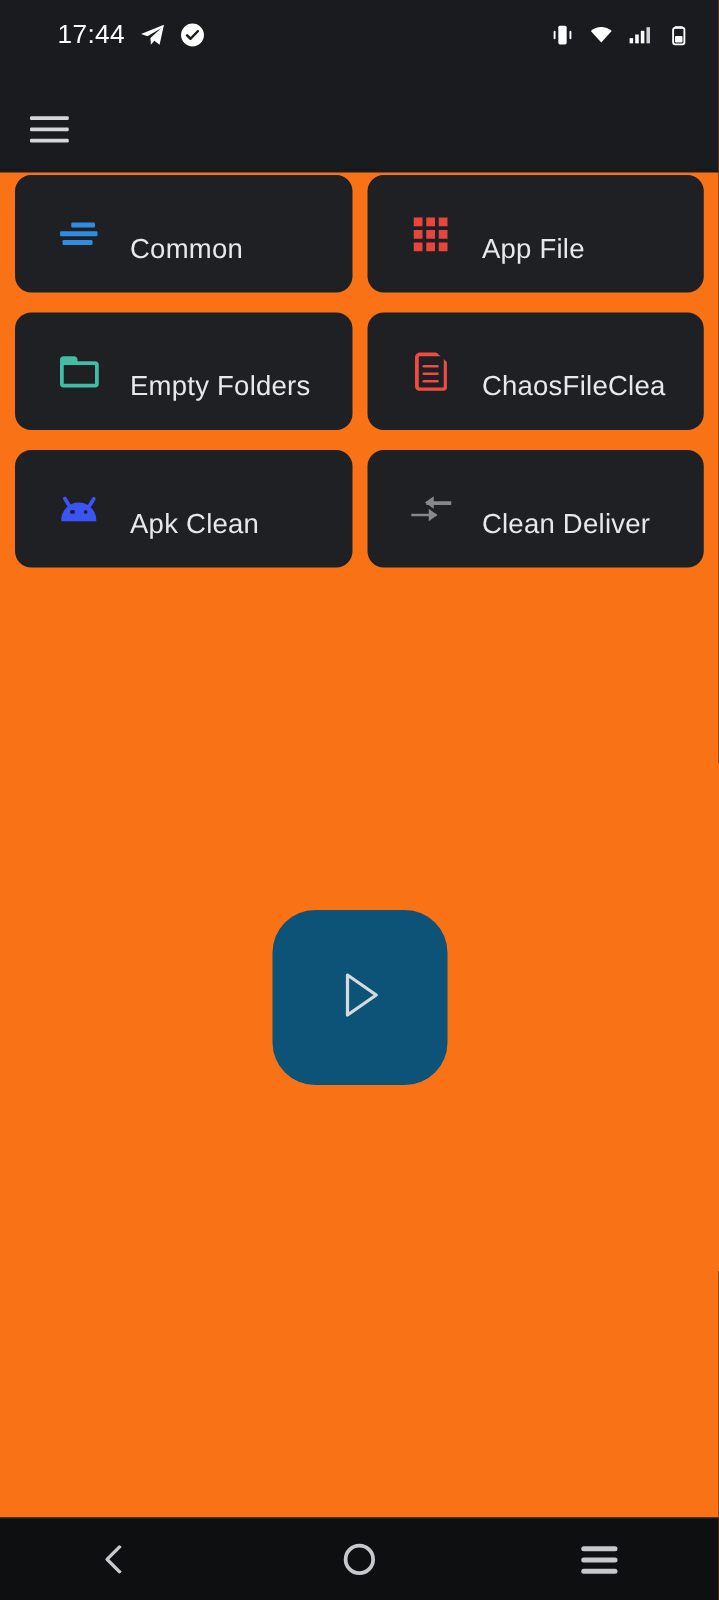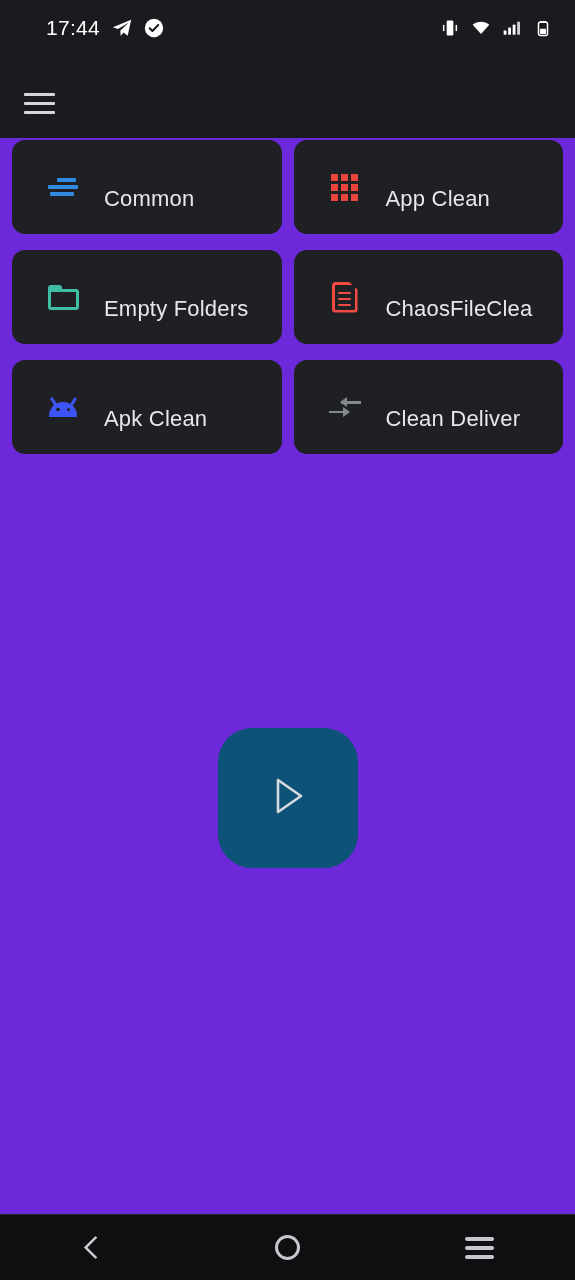--- a/index.html
+++ b/index.html
@@ -5,21 +5,21 @@
   * { box-sizing: border-box; margin: 0; padding: 0; }
   html, body {
     width: 575px; height: 1280px;
     background: #121315;
     font-family: "Liberation Sans", "DejaVu Sans", sans-serif;
     overflow: hidden;
   }
   .phone {
     position: relative;
     width: 575px; height: 1280px;
-    background: #6d28d9;
+    background: #f97316;
     display: flex; flex-direction: column;
   }
 
   
   .status-bar {
     height: 56px;
     flex: 0 0 56px;
     background: #1a1b1e;
     display: flex; align-items: center;
     padding: 0 22px 0 46px;
@@ -232,21 +232,21 @@
             <i></i>
             <i></i>
             <i></i>
             <i></i>
             <i></i>
             <i></i>
             <i></i>
             <i></i>
           </span>
       </span>
-      <span class="label">App Clean</span>
+      <span class="label">App File</span>
     </div>
 
     <div class="card">
       <span class="icon-wrap">
         <span class="ic-folder">
             <span class="tab"></span>
             <span class="body"></span>
           </span>
       </span>
       <span class="label">Empty Folders</span>

